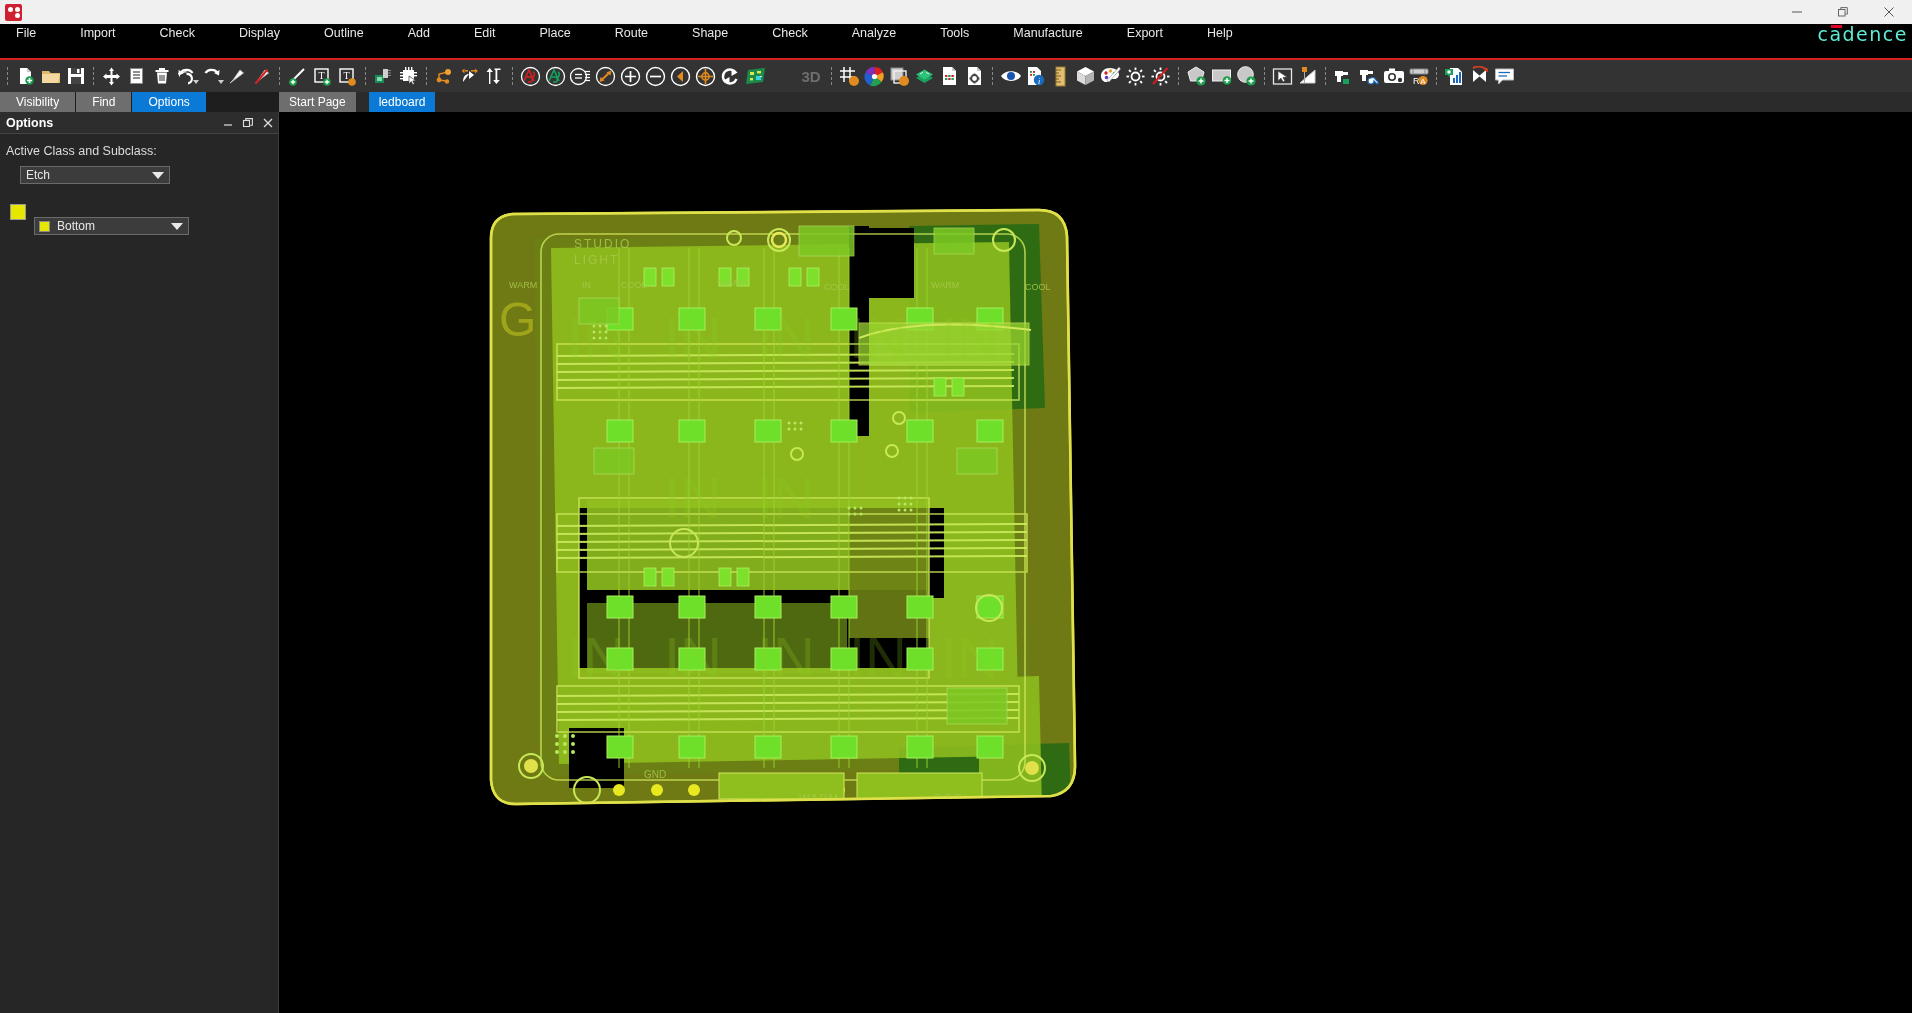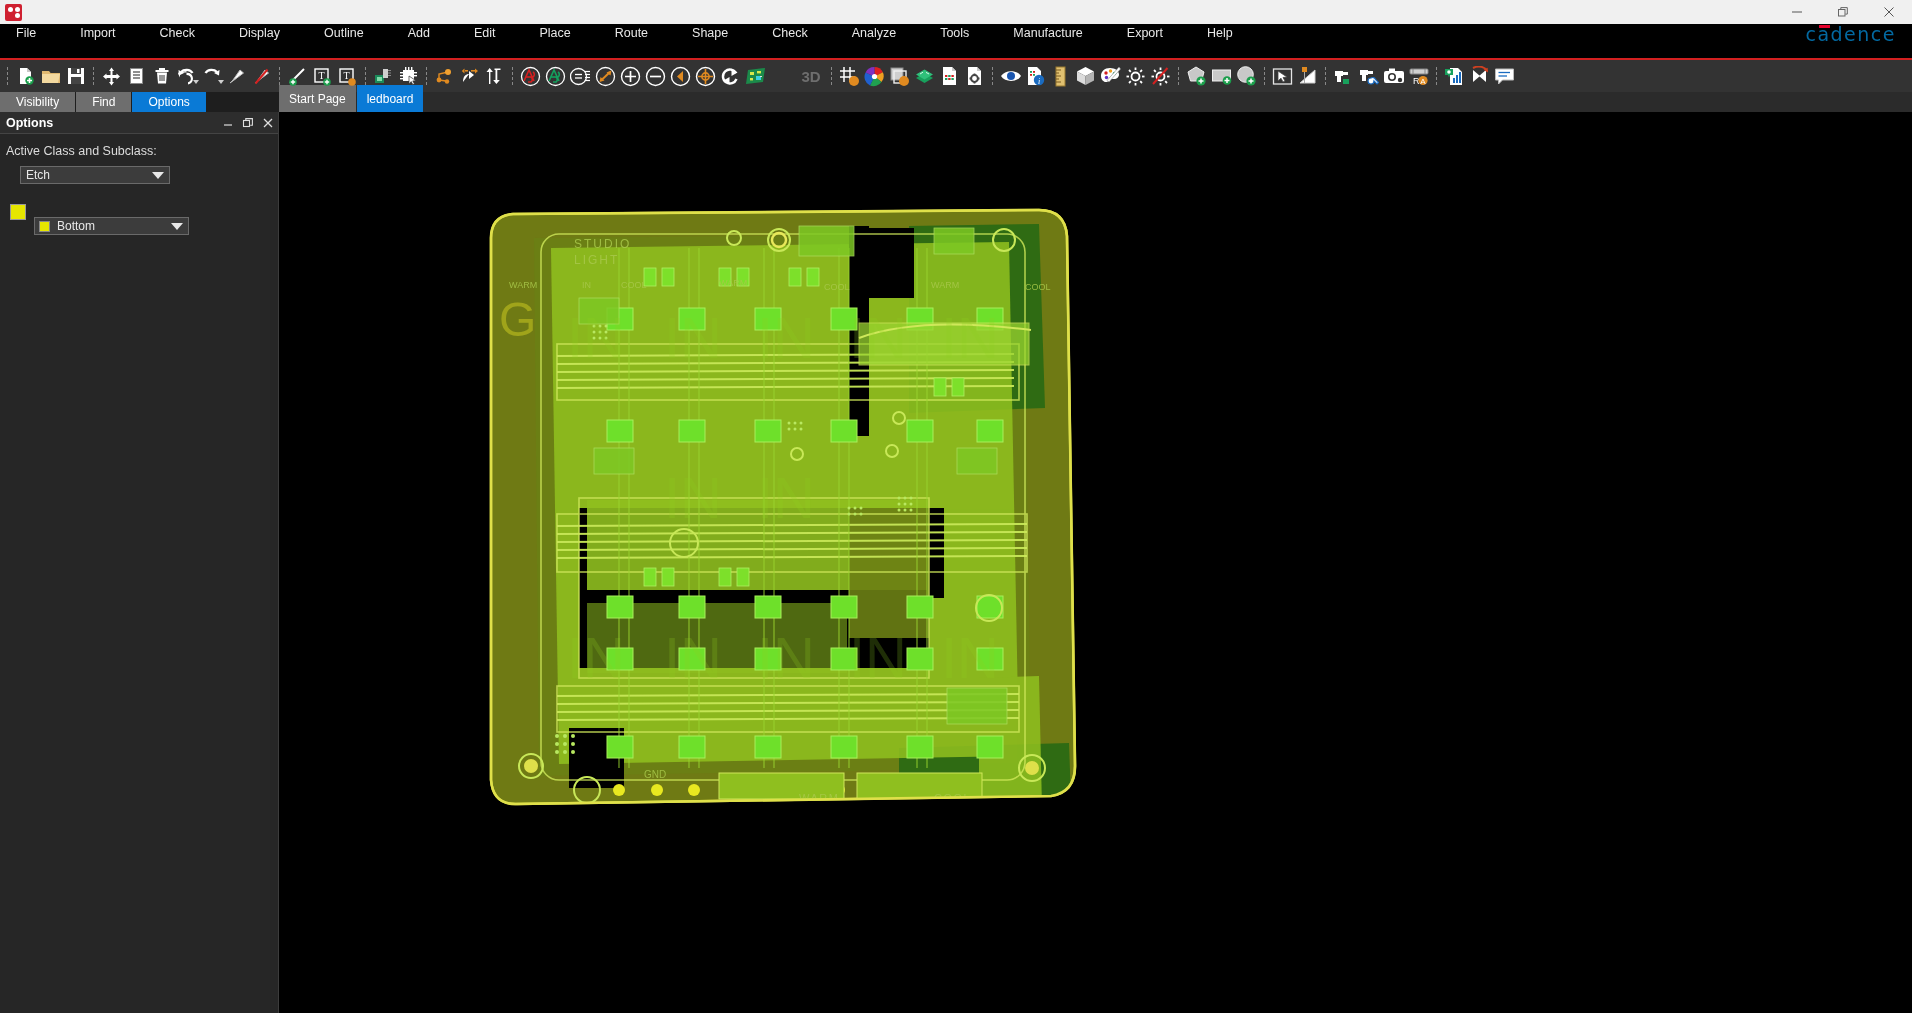--- a/index.html
+++ b/index.html
@@ -35,21 +35,21 @@
 
   
   .menubar{
     height:34px;background:#000;display:flex;align-items:flex-start;
     padding-left:6px;position:relative;gap:24px;
   }
   .menu-item{
     color:#e8e8e8;font-size:12.5px;padding:2px 10px;white-space:nowrap;cursor:default;
   }
   .cadence{
-    position:absolute;right:16px;top:-1px;color:#0369a1;font-size:19px;
+    position:absolute;right:4px;top:-1px;color:#5eead4;font-size:19px;
     letter-spacing:1.5px;font-family:"DejaVu Sans", sans-serif;
   }
   .cadence .bar{
     position:absolute;left:14px;top:2px;width:11px;height:3px;background:#e4002b;
   }
 
   
   .toolbar{
     height:34px;background:#333333;border-top:2px solid #d32020;
     display:flex;align-items:center;padding-left:2px;
@@ -74,22 +74,22 @@
   
   .tabsrow{height:20px;background:#b91c1c;display:flex;justify-content:flex-end;}
   .lefttabs{width:279px;display:flex;background:#1e1e1e;flex:none;}
   .ltab{
     height:20px;padding:0 16px;font-size:12px;color:#fff;display:flex;align-items:center;
     background:#6e6e6e;margin-right:1px;
   }
   .ltab.active{background:#0a7ad6;}
   .doctabs{display:flex;background:#2b2b2b;flex:1;align-items:flex-end;}
   .dtab{
-    height:27px;padding:4px 10px;font-size:12px;color:#fff;display:flex;align-items:center;
-    background:#6e6e6e;margin-right:1px;
+    height:20px;padding:4px 10px;font-size:12px;color:#fff;display:flex;align-items:center;
+    background:#6e6e6e;margin-right:13px;
   }
   .dtab.active{background:#0a7ad6;}
 
   
   .body{display:flex;height:calc(1013px - 24px - 22px - 34px - 20px);}
   .sidepanel{
     width:279px;flex:none;background:#262626;border-right:1px solid #3c3c3c;
     position:relative;
   }
   .panel-head{

